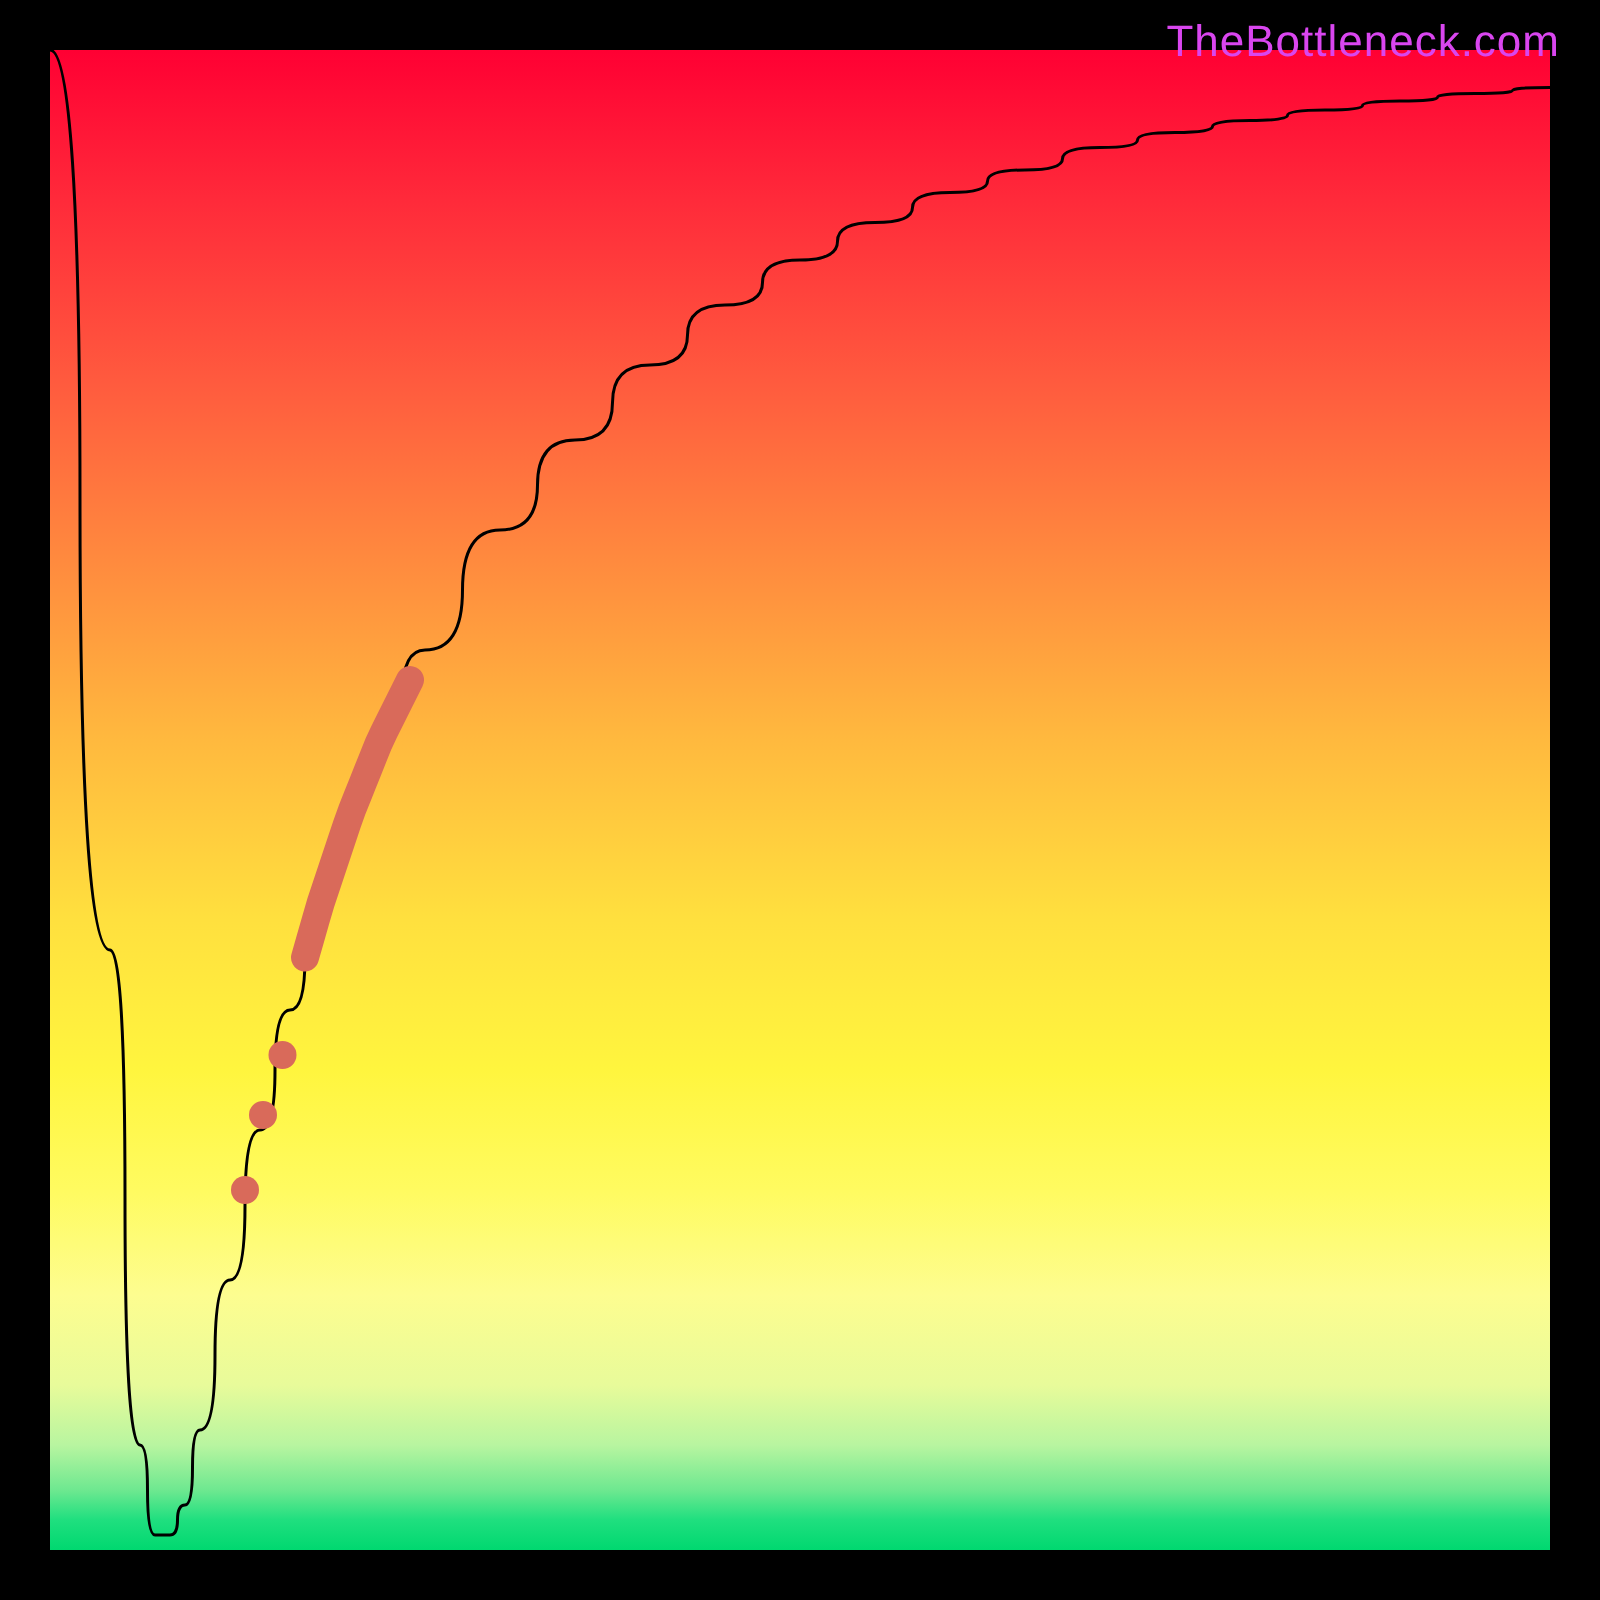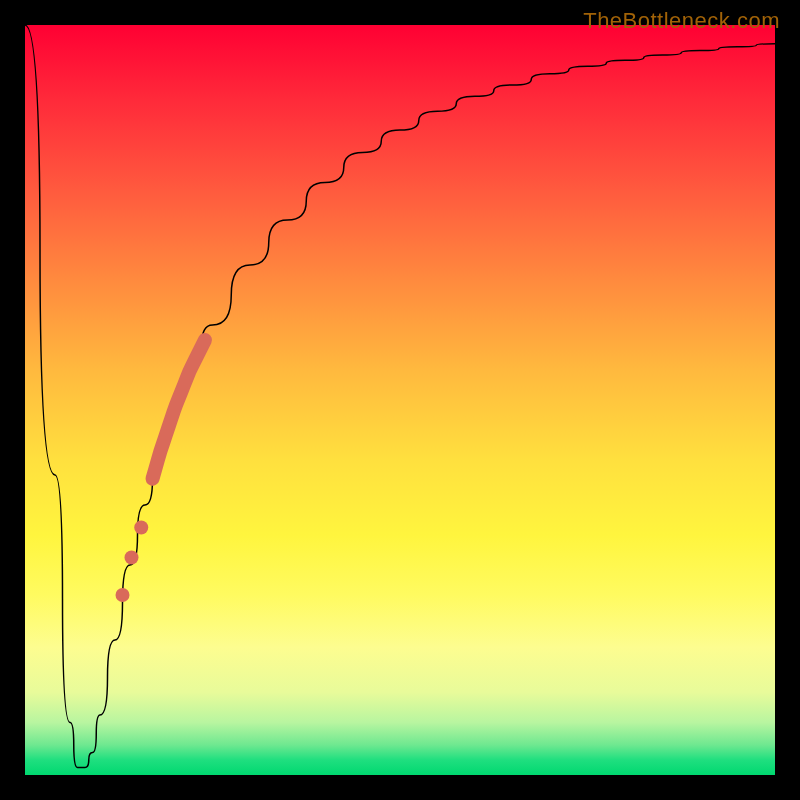--- a/index.html
+++ b/index.html
@@ -1,17 +1,17 @@
 <!DOCTYPE html>
 <html><head>
 <meta charset="utf-8">
 <style>
   * { margin: 0; padding: 0; box-sizing: border-box; }
   body { width: 800px; height: 800px; background: #000; position: relative; font-family: Arial, sans-serif; }
-  .watermark { position: absolute; top: 8px; right: 20px; color: #a16207; font-size: 22px; font-weight: normal; letter-spacing: 0.5px; z-index: 10; }
+  .watermark { position: absolute; top: 8px; right: 20px; color: #d946ef; font-size: 22px; font-weight: normal; letter-spacing: 0.5px; z-index: 10; }
   .plot-area { position: absolute; left: 25px; top: 25px; width: 750px; height: 750px; }
   .gradient-bg { position: absolute; inset: 0; background: linear-gradient(to bottom,
       #ff0033 0%,
       #ff2a3a 10%,
       #ff5a3e 22%,
       #ff8a3e 34%,
       #ffb93e 46%,
       #ffe03e 58%,
       #fff53e 68%,
       #fffb60 76%,

